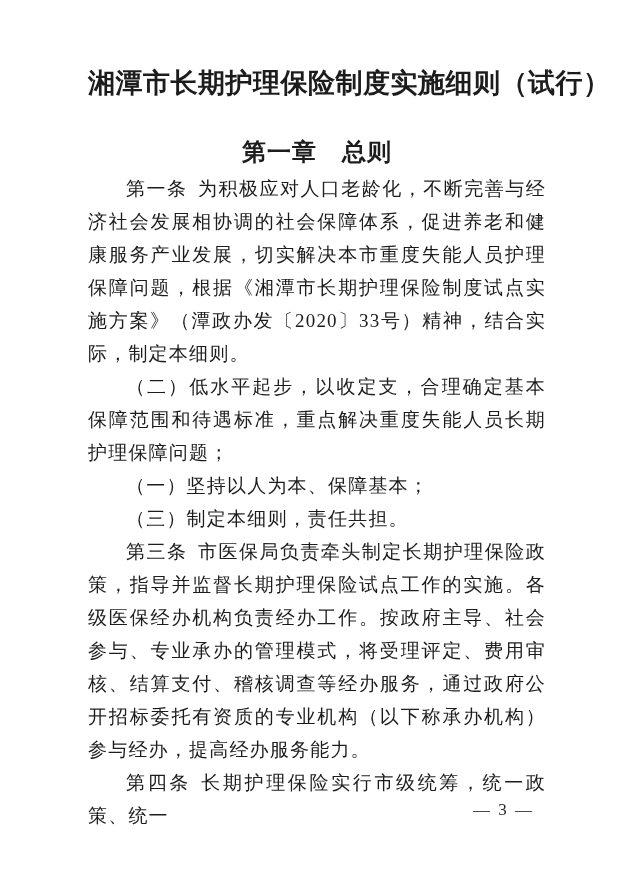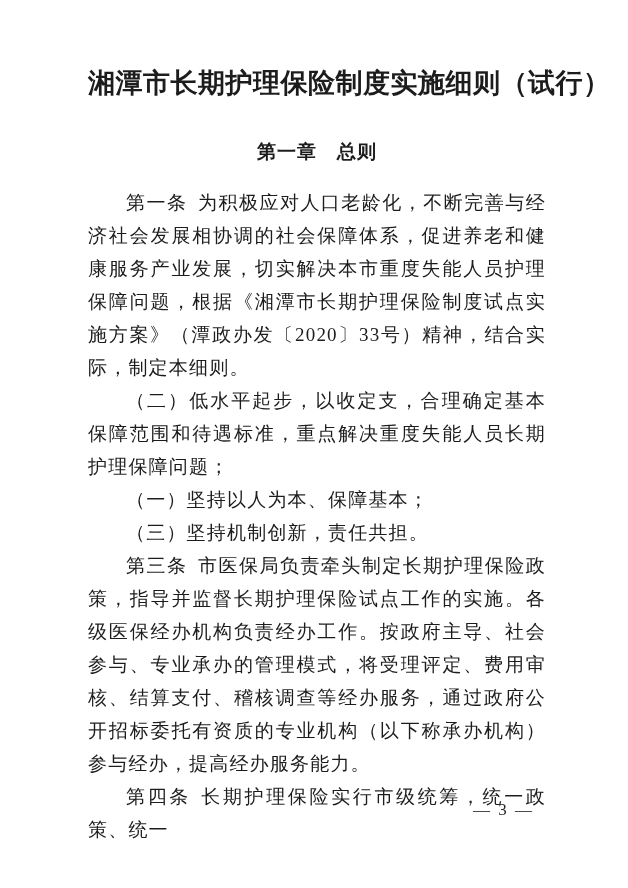--- a/index.html
+++ b/index.html
@@ -21,22 +21,22 @@
   .doc-title {
     margin: 0;
     font-size: 27px;
     font-weight: bold;
     text-align: center;
     line-height: 34px;
     letter-spacing: 0.5px;
     white-space: nowrap;
   }
   .chapter-heading {
-    margin: 40px 0 22px 0;
-    font-size: 19px;
+    margin: 40px 0 8px 0;
+    font-size: 24px;
     font-weight: bold;
     text-align: center;
     line-height: 24px;
     letter-spacing: 1px;
   }
   .doc-body {
     margin-top: 6px;
   }
   .para {
     margin: 0;
@@ -66,19 +66,19 @@
 
 <div class="page">
   <h1 class="doc-title">湘潭市长期护理保险制度实施细则（试行）</h1>
 
   <h2 class="chapter-heading">第一章　总则</h2>
 
   <div class="doc-body">
       <p class="para"><b class="article-label">第一条</b>为积极应对人口老龄化，不断完善与经济社会发展相协调的社会保障体系，促进养老和健康服务产业发展，切实解决本市重度失能人员护理保障问题，根据《湘潭市长期护理保险制度试点实施方案》（潭政办发〔2020〕33号）精神，结合实际，制定本细则。</p>
       <p class="para">（二）低水平起步，以收定支，合理确定基本保障范围和待遇标准，重点解决重度失能人员长期护理保障问题；</p>
       <p class="para">（一）坚持以人为本、保障基本；</p>
-      <p class="para">（三）坚持机制创新，责任共担。</p>
+      <p class="para">（三）制定本细则，责任共担。</p>
       <p class="para"><b class="article-label">第三条</b>市医保局负责牵头制定长期护理保险政策，指导并监督长期护理保险试点工作的实施。各级医保经办机构负责经办工作。按政府主导、社会参与、专业承办的管理模式，将受理评定、费用审核、结算支付、稽核调查等经办服务，通过政府公开招标委托有资质的专业机构（以下称承办机构）参与经办，提高经办服务能力。</p>
       <p class="para"><b class="article-label">第四条</b>长期护理保险实行市级统筹，统一政策、统一</p>
     </div>
 
   <div class="page-number">— 3 —</div>
 </div>
 
 </body></html>

